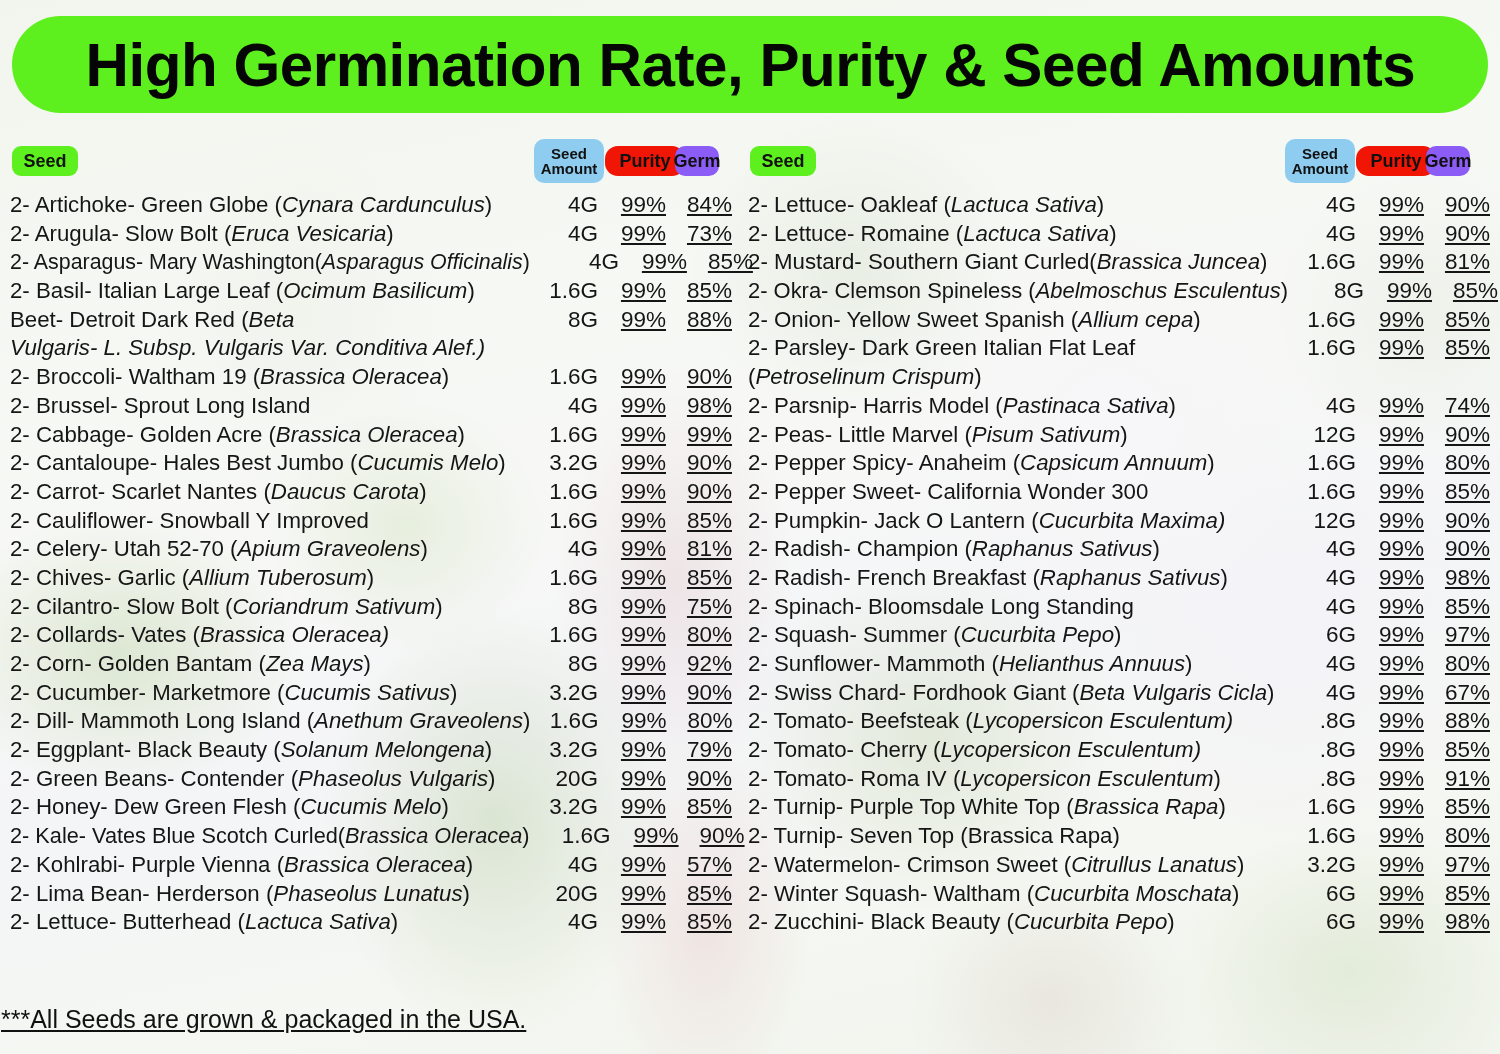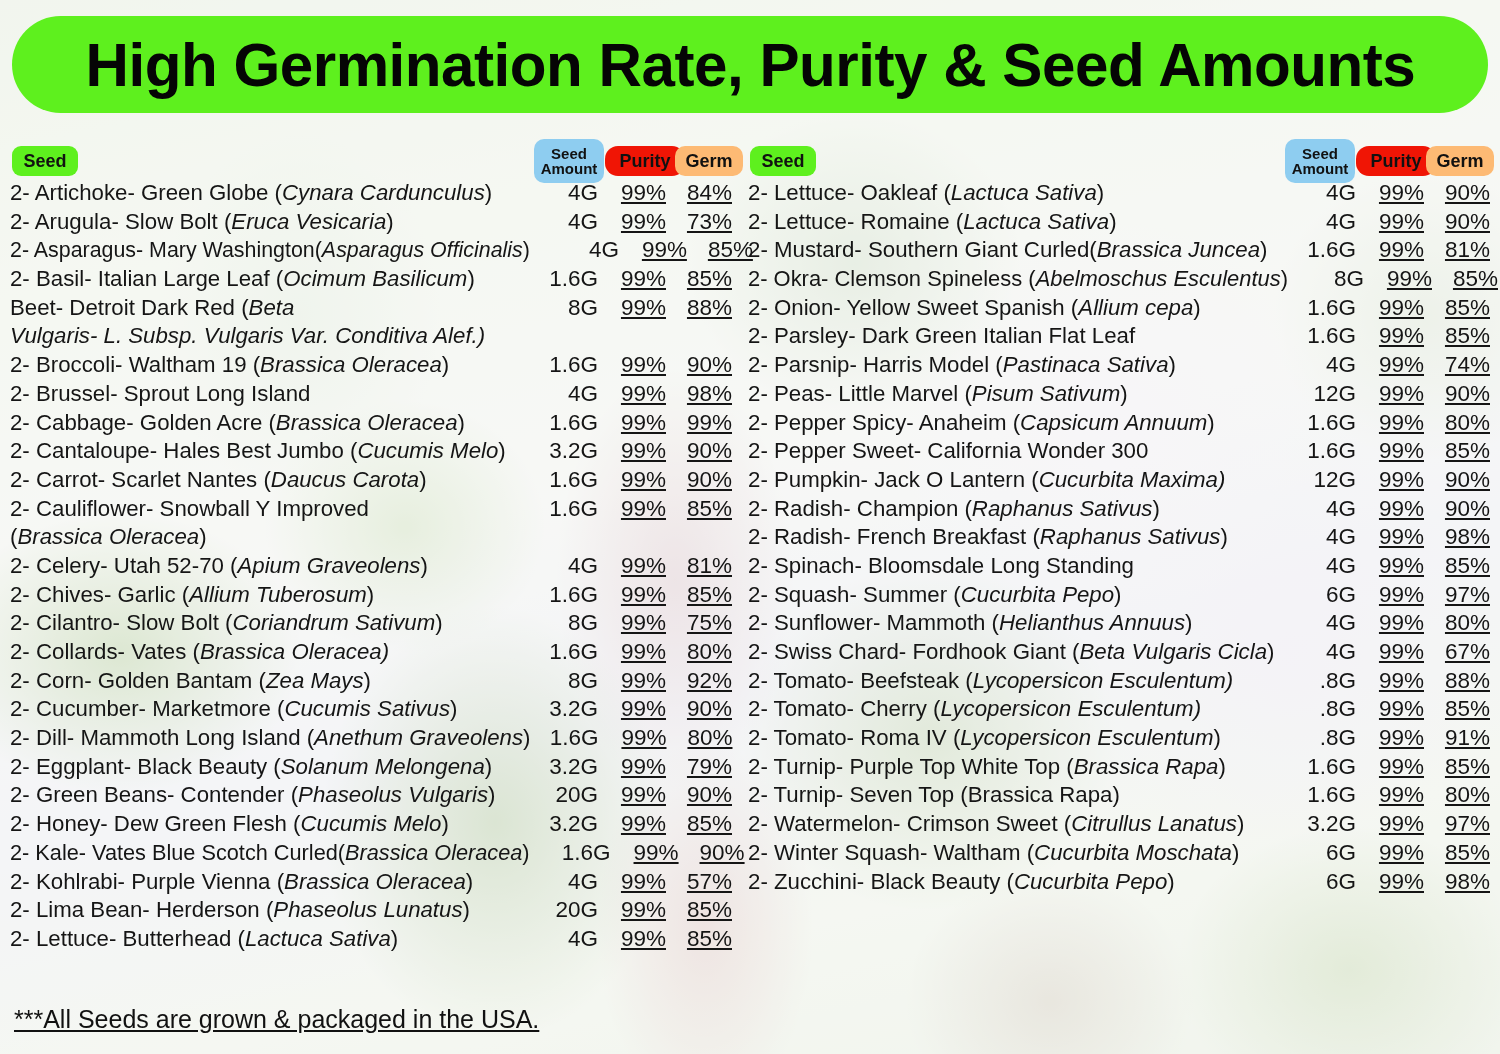--- a/index.html
+++ b/index.html
@@ -107,36 +107,36 @@
     flex-direction: column;
     padding: 0 2px;
   }
   .badge-purity {
     width: 80px; height: 30px;
     background: #f01505;
     border-radius: 13px;
     font-size: 18px;
   }
   .badge-germ {
-    width: 68px; height: 30px;
-    background: #fdba74;
+    width: 44px; height: 30px;
+    background: #8b5cf6;
     border-radius: 10px;
     font-size: 18px;
   }
   .col-head.left  .badge-amount { left: 524px; top: -1px; }
   .col-head.left  .badge-purity { left: 595px; top: 6px; }
   .col-head.left  .badge-germ   { left: 665px; top: 6px; }
   .col-head.right .badge-amount { left: 537px; top: -1px; }
   .col-head.right .badge-purity { left: 608px; top: 6px; }
   .col-head.right .badge-germ   { left: 678px; top: 6px; }
 
   
   .seed-col {
     position: absolute;
-    top: 180px;
+    top: 192px;
   }
   .seed-col.left  { left: 10px;  width: 722px; }
   .seed-col.right { left: 748px; width: 742px; }
 
   .seed-row {
     display: flex;
     align-items: baseline;
     height: 28.7px;
     font-size: 22.5px;
     color: #151515;
@@ -165,21 +165,21 @@
   
   .seed-row.cont .seed-amount,
   .seed-row.cont .seed-purity,
   .seed-row.cont .seed-germ {
     visibility: hidden;
   }
 
   
   .footer-note {
     position: absolute;
-    left: 14px;
+    left: 1px;
     top: 1005px;
     font-family: "Liberation Sans Narrow", "Liberation Sans", sans-serif;
     font-size: 25px;
     font-weight: normal;
     color: #111;
     text-decoration: underline;
     white-space: nowrap;
   }
 </style>
 </head>
@@ -280,149 +280,149 @@
         <div class="seed-amount">1.6G</div>
         <div class="seed-purity">99%</div>
         <div class="seed-germ">90%</div>
       </div>
       <div class="seed-row">
         <div class="seed-name" style="transform: scaleX(0.988593);">2- Cauliflower- Snowball Y Improved</div>
         <div class="seed-amount">1.6G</div>
         <div class="seed-purity">99%</div>
         <div class="seed-germ">85%</div>
       </div>
+      <div class="seed-row">
+        <div class="seed-name" style="transform: scaleX(0.988593);">2- Celery- Utah 52-70 (<i>Apium Graveolens</i>)</div>
+        <div class="seed-amount">4G</div>
+        <div class="seed-purity">99%</div>
+        <div class="seed-germ">81%</div>
+      </div>
+      <div class="seed-row">
+        <div class="seed-name" style="transform: scaleX(0.988593);">2- Chives- Garlic (<i>Allium Tuberosum</i>)</div>
+        <div class="seed-amount">1.6G</div>
+        <div class="seed-purity">99%</div>
+        <div class="seed-germ">85%</div>
+      </div>
+      <div class="seed-row">
+        <div class="seed-name" style="transform: scaleX(0.988593);">2- Cilantro- Slow Bolt (<i>Coriandrum Sativum</i>)</div>
+        <div class="seed-amount">8G</div>
+        <div class="seed-purity">99%</div>
+        <div class="seed-germ">75%</div>
+      </div>
+      <div class="seed-row">
+        <div class="seed-name" style="transform: scaleX(0.988593);">2- Collards- Vates (<i>Brassica Oleracea)</i></div>
+        <div class="seed-amount">1.6G</div>
+        <div class="seed-purity">99%</div>
+        <div class="seed-germ">80%</div>
+      </div>
+      <div class="seed-row">
+        <div class="seed-name" style="transform: scaleX(0.988593);">2- Corn- Golden Bantam (<i>Zea Mays</i>)</div>
+        <div class="seed-amount">8G</div>
+        <div class="seed-purity">99%</div>
+        <div class="seed-germ">92%</div>
+      </div>
+      <div class="seed-row">
+        <div class="seed-name" style="transform: scaleX(0.988593);">2- Cucumber- Marketmore (<i>Cucumis Sativus</i>)</div>
+        <div class="seed-amount">3.2G</div>
+        <div class="seed-purity">99%</div>
+        <div class="seed-germ">90%</div>
+      </div>
+      <div class="seed-row">
+        <div class="seed-name" style="transform: scaleX(0.988593);">2- Dill- Mammoth Long Island (<i>Anethum Graveolens</i>)</div>
+        <div class="seed-amount">1.6G</div>
+        <div class="seed-purity">99%</div>
+        <div class="seed-germ">80%</div>
+      </div>
+      <div class="seed-row">
+        <div class="seed-name" style="transform: scaleX(0.988593);">2- Eggplant- Black Beauty (<i>Solanum Melongena</i>)</div>
+        <div class="seed-amount">3.2G</div>
+        <div class="seed-purity">99%</div>
+        <div class="seed-germ">79%</div>
+      </div>
+      <div class="seed-row">
+        <div class="seed-name" style="transform: scaleX(0.988593);">2- Green Beans- Contender (<i>Phaseolus Vulgaris</i>)</div>
+        <div class="seed-amount">20G</div>
+        <div class="seed-purity">99%</div>
+        <div class="seed-germ">90%</div>
+      </div>
+      <div class="seed-row">
+        <div class="seed-name" style="transform: scaleX(0.988593);">2- Honey- Dew Green Flesh (<i>Cucumis Melo</i>)</div>
+        <div class="seed-amount">3.2G</div>
+        <div class="seed-purity">99%</div>
+        <div class="seed-germ">85%</div>
+      </div>
+      <div class="seed-row">
+        <div class="seed-name" style="transform: scaleX(0.96475);">2- Kale- Vates Blue Scotch Curled(<i>Brassica Oleracea</i>)</div>
+        <div class="seed-amount">1.6G</div>
+        <div class="seed-purity">99%</div>
+        <div class="seed-germ">90%</div>
+      </div>
+      <div class="seed-row">
+        <div class="seed-name" style="transform: scaleX(0.988593);">2- Kohlrabi- Purple Vienna (<i>Brassica Oleracea</i>)</div>
+        <div class="seed-amount">4G</div>
+        <div class="seed-purity">99%</div>
+        <div class="seed-germ">57%</div>
+      </div>
+      <div class="seed-row">
+        <div class="seed-name" style="transform: scaleX(0.988593);">2- Lima Bean- Herderson (<i>Phaseolus Lunatus</i>)</div>
+        <div class="seed-amount">20G</div>
+        <div class="seed-purity">99%</div>
+        <div class="seed-germ">85%</div>
+      </div>
+      <div class="seed-row">
+        <div class="seed-name" style="transform: scaleX(0.988593);">2- Lettuce- Butterhead (<i>Lactuca Sativa</i>)</div>
+        <div class="seed-amount">4G</div>
+        <div class="seed-purity">99%</div>
+        <div class="seed-germ">85%</div>
+      </div>
+    </div>
+  <div class="seed-col right" id="col-right">
+      <div class="seed-row">
+        <div class="seed-name" style="transform: scaleX(0.989011);">2- Lettuce- Oakleaf (<i>Lactuca Sativa</i>)</div>
+        <div class="seed-amount">4G</div>
+        <div class="seed-purity">99%</div>
+        <div class="seed-germ">90%</div>
+      </div>
+      <div class="seed-row">
+        <div class="seed-name" style="transform: scaleX(0.989011);">2- Lettuce- Romaine (<i>Lactuca Sativa</i>)</div>
+        <div class="seed-amount">4G</div>
+        <div class="seed-purity">99%</div>
+        <div class="seed-germ">90%</div>
+      </div>
+      <div class="seed-row">
+        <div class="seed-name" style="transform: scaleX(0.989011);">2- Mustard-  Southern Giant Curled(<i>Brassica Juncea</i>)</div>
+        <div class="seed-amount">1.6G</div>
+        <div class="seed-purity">99%</div>
+        <div class="seed-germ">81%</div>
+      </div>
+      <div class="seed-row">
+        <div class="seed-name" style="transform: scaleX(0.974729);">2- Okra- Clemson Spineless (<i>Abelmoschus Esculentus</i>)</div>
+        <div class="seed-amount">8G</div>
+        <div class="seed-purity">99%</div>
+        <div class="seed-germ">85%</div>
+      </div>
+      <div class="seed-row">
+        <div class="seed-name" style="transform: scaleX(0.989011);">2- Onion- Yellow Sweet Spanish (<i>Allium cepa</i>)</div>
+        <div class="seed-amount">1.6G</div>
+        <div class="seed-purity">99%</div>
+        <div class="seed-germ">85%</div>
+      </div>
+      <div class="seed-row">
+        <div class="seed-name" style="transform: scaleX(0.989011);">2- Parsley- Dark Green Italian Flat Leaf</div>
+        <div class="seed-amount">1.6G</div>
+        <div class="seed-purity">99%</div>
+        <div class="seed-germ">85%</div>
+      </div>
       <div class="seed-row cont">
-        <div class="seed-name" style="transform: scaleX(0.988593);">(<i>Brassica Oleracea</i>)</div>
+        <div class="seed-name" style="transform: scaleX(0.989011);">(<i>Petroselinum Crispum</i>)</div>
         <div class="seed-amount"></div>
         <div class="seed-purity"></div>
         <div class="seed-germ"></div>
       </div>
       <div class="seed-row">
-        <div class="seed-name" style="transform: scaleX(0.988593);">2- Celery- Utah 52-70 (<i>Apium Graveolens</i>)</div>
-        <div class="seed-amount">4G</div>
-        <div class="seed-purity">99%</div>
-        <div class="seed-germ">81%</div>
-      </div>
-      <div class="seed-row">
-        <div class="seed-name" style="transform: scaleX(0.988593);">2- Chives- Garlic (<i>Allium Tuberosum</i>)</div>
-        <div class="seed-amount">1.6G</div>
-        <div class="seed-purity">99%</div>
-        <div class="seed-germ">85%</div>
-      </div>
-      <div class="seed-row">
-        <div class="seed-name" style="transform: scaleX(0.988593);">2- Cilantro- Slow Bolt (<i>Coriandrum Sativum</i>)</div>
-        <div class="seed-amount">8G</div>
-        <div class="seed-purity">99%</div>
-        <div class="seed-germ">75%</div>
-      </div>
-      <div class="seed-row">
-        <div class="seed-name" style="transform: scaleX(0.988593);">2- Collards- Vates (<i>Brassica Oleracea)</i></div>
-        <div class="seed-amount">1.6G</div>
-        <div class="seed-purity">99%</div>
-        <div class="seed-germ">80%</div>
-      </div>
-      <div class="seed-row">
-        <div class="seed-name" style="transform: scaleX(0.988593);">2- Corn- Golden Bantam (<i>Zea Mays</i>)</div>
-        <div class="seed-amount">8G</div>
-        <div class="seed-purity">99%</div>
-        <div class="seed-germ">92%</div>
-      </div>
-      <div class="seed-row">
-        <div class="seed-name" style="transform: scaleX(0.988593);">2- Cucumber- Marketmore (<i>Cucumis Sativus</i>)</div>
-        <div class="seed-amount">3.2G</div>
-        <div class="seed-purity">99%</div>
-        <div class="seed-germ">90%</div>
-      </div>
-      <div class="seed-row">
-        <div class="seed-name" style="transform: scaleX(0.988593);">2- Dill- Mammoth Long Island (<i>Anethum Graveolens</i>)</div>
-        <div class="seed-amount">1.6G</div>
-        <div class="seed-purity">99%</div>
-        <div class="seed-germ">80%</div>
-      </div>
-      <div class="seed-row">
-        <div class="seed-name" style="transform: scaleX(0.988593);">2- Eggplant- Black Beauty (<i>Solanum Melongena</i>)</div>
-        <div class="seed-amount">3.2G</div>
-        <div class="seed-purity">99%</div>
-        <div class="seed-germ">79%</div>
-      </div>
-      <div class="seed-row">
-        <div class="seed-name" style="transform: scaleX(0.988593);">2- Green Beans- Contender (<i>Phaseolus Vulgaris</i>)</div>
-        <div class="seed-amount">20G</div>
-        <div class="seed-purity">99%</div>
-        <div class="seed-germ">90%</div>
-      </div>
-      <div class="seed-row">
-        <div class="seed-name" style="transform: scaleX(0.988593);">2- Honey- Dew Green Flesh (<i>Cucumis Melo</i>)</div>
-        <div class="seed-amount">3.2G</div>
-        <div class="seed-purity">99%</div>
-        <div class="seed-germ">85%</div>
-      </div>
-      <div class="seed-row">
-        <div class="seed-name" style="transform: scaleX(0.96475);">2- Kale- Vates Blue Scotch Curled(<i>Brassica Oleracea</i>)</div>
-        <div class="seed-amount">1.6G</div>
-        <div class="seed-purity">99%</div>
-        <div class="seed-germ">90%</div>
-      </div>
-      <div class="seed-row">
-        <div class="seed-name" style="transform: scaleX(0.988593);">2- Kohlrabi- Purple Vienna (<i>Brassica Oleracea</i>)</div>
-        <div class="seed-amount">4G</div>
-        <div class="seed-purity">99%</div>
-        <div class="seed-germ">57%</div>
-      </div>
-      <div class="seed-row">
-        <div class="seed-name" style="transform: scaleX(0.988593);">2- Lima Bean- Herderson (<i>Phaseolus Lunatus</i>)</div>
-        <div class="seed-amount">20G</div>
-        <div class="seed-purity">99%</div>
-        <div class="seed-germ">85%</div>
-      </div>
-      <div class="seed-row">
-        <div class="seed-name" style="transform: scaleX(0.988593);">2- Lettuce- Butterhead (<i>Lactuca Sativa</i>)</div>
-        <div class="seed-amount">4G</div>
-        <div class="seed-purity">99%</div>
-        <div class="seed-germ">85%</div>
-      </div>
-    </div>
-  <div class="seed-col right" id="col-right">
-      <div class="seed-row">
-        <div class="seed-name" style="transform: scaleX(0.989011);">2- Lettuce- Oakleaf (<i>Lactuca Sativa</i>)</div>
-        <div class="seed-amount">4G</div>
-        <div class="seed-purity">99%</div>
-        <div class="seed-germ">90%</div>
-      </div>
-      <div class="seed-row">
-        <div class="seed-name" style="transform: scaleX(0.989011);">2- Lettuce- Romaine (<i>Lactuca Sativa</i>)</div>
-        <div class="seed-amount">4G</div>
-        <div class="seed-purity">99%</div>
-        <div class="seed-germ">90%</div>
-      </div>
-      <div class="seed-row">
-        <div class="seed-name" style="transform: scaleX(0.989011);">2- Mustard-  Southern Giant Curled(<i>Brassica Juncea</i>)</div>
-        <div class="seed-amount">1.6G</div>
-        <div class="seed-purity">99%</div>
-        <div class="seed-germ">81%</div>
-      </div>
-      <div class="seed-row">
-        <div class="seed-name" style="transform: scaleX(0.974729);">2- Okra- Clemson Spineless (<i>Abelmoschus Esculentus</i>)</div>
-        <div class="seed-amount">8G</div>
-        <div class="seed-purity">99%</div>
-        <div class="seed-germ">85%</div>
-      </div>
-      <div class="seed-row">
-        <div class="seed-name" style="transform: scaleX(0.989011);">2- Onion- Yellow Sweet Spanish (<i>Allium cepa</i>)</div>
-        <div class="seed-amount">1.6G</div>
-        <div class="seed-purity">99%</div>
-        <div class="seed-germ">85%</div>
-      </div>
-      <div class="seed-row">
-        <div class="seed-name" style="transform: scaleX(0.989011);">2- Parsley- Dark Green Italian Flat Leaf</div>
-        <div class="seed-amount">1.6G</div>
-        <div class="seed-purity">99%</div>
-        <div class="seed-germ">85%</div>
-      </div>
-      <div class="seed-row">
         <div class="seed-name" style="transform: scaleX(0.989011);">2- Parsnip- Harris Model (<i>Pastinaca Sativa</i>)</div>
         <div class="seed-amount">4G</div>
         <div class="seed-purity">99%</div>
         <div class="seed-germ">74%</div>
       </div>
       <div class="seed-row">
         <div class="seed-name" style="transform: scaleX(0.989011);">2- Peas- Little Marvel (<i>Pisum Sativum</i>)</div>
         <div class="seed-amount">12G</div>
         <div class="seed-purity">99%</div>
         <div class="seed-germ">90%</div>

